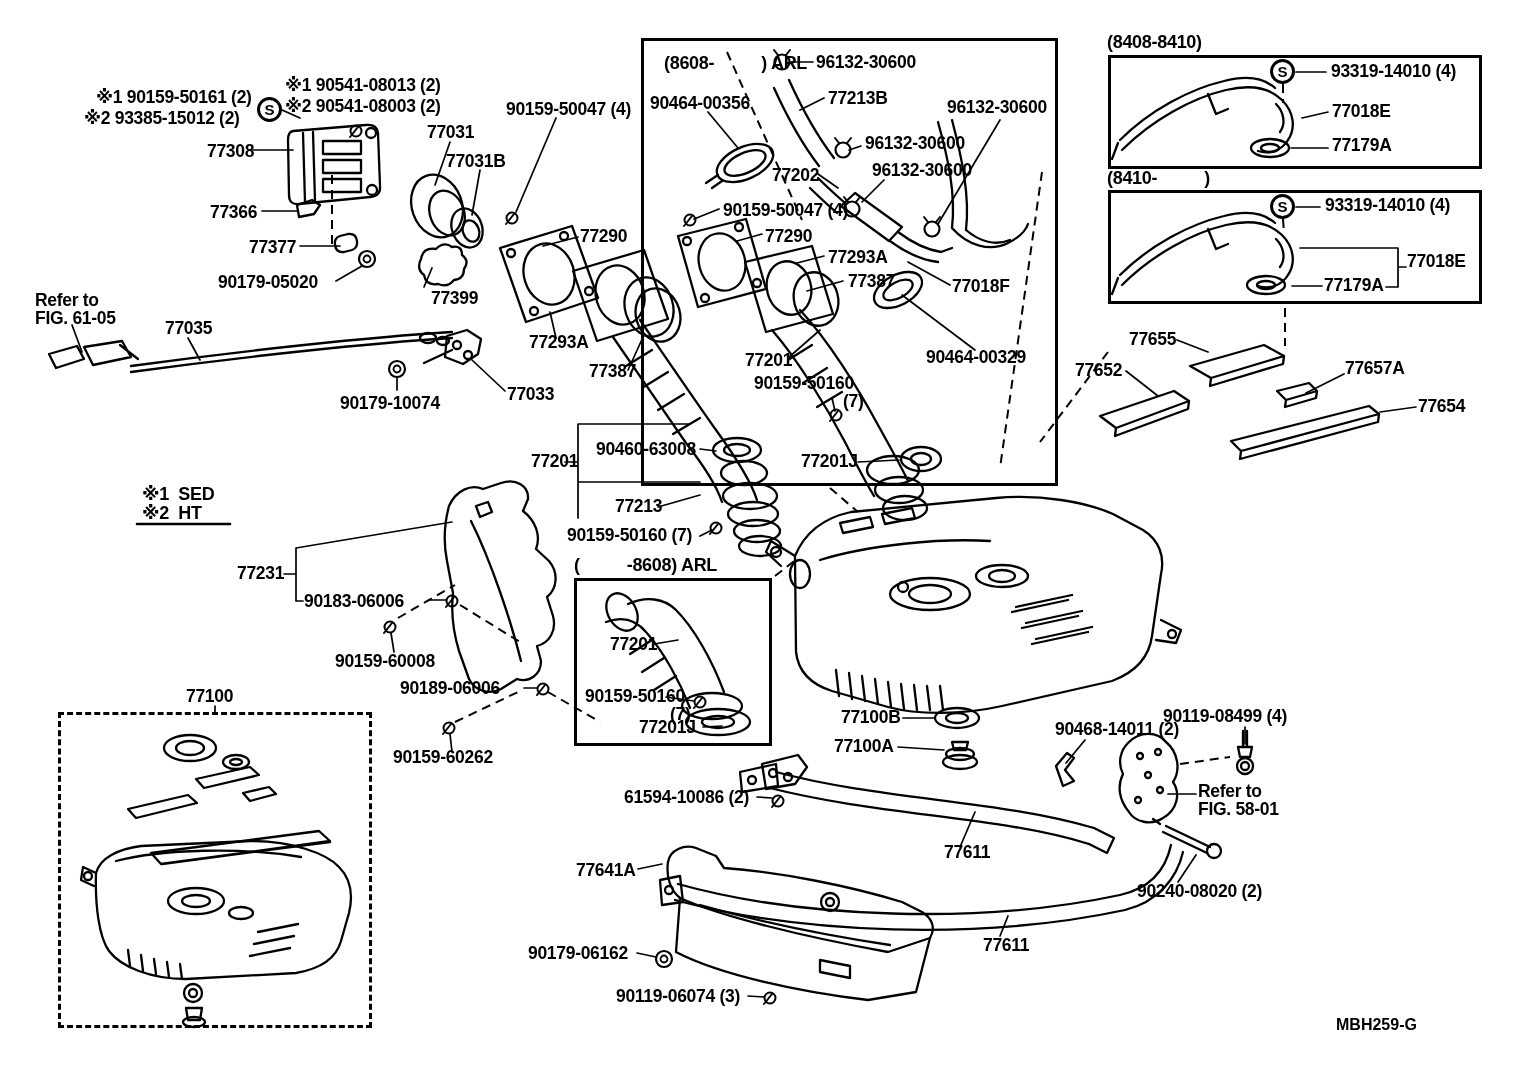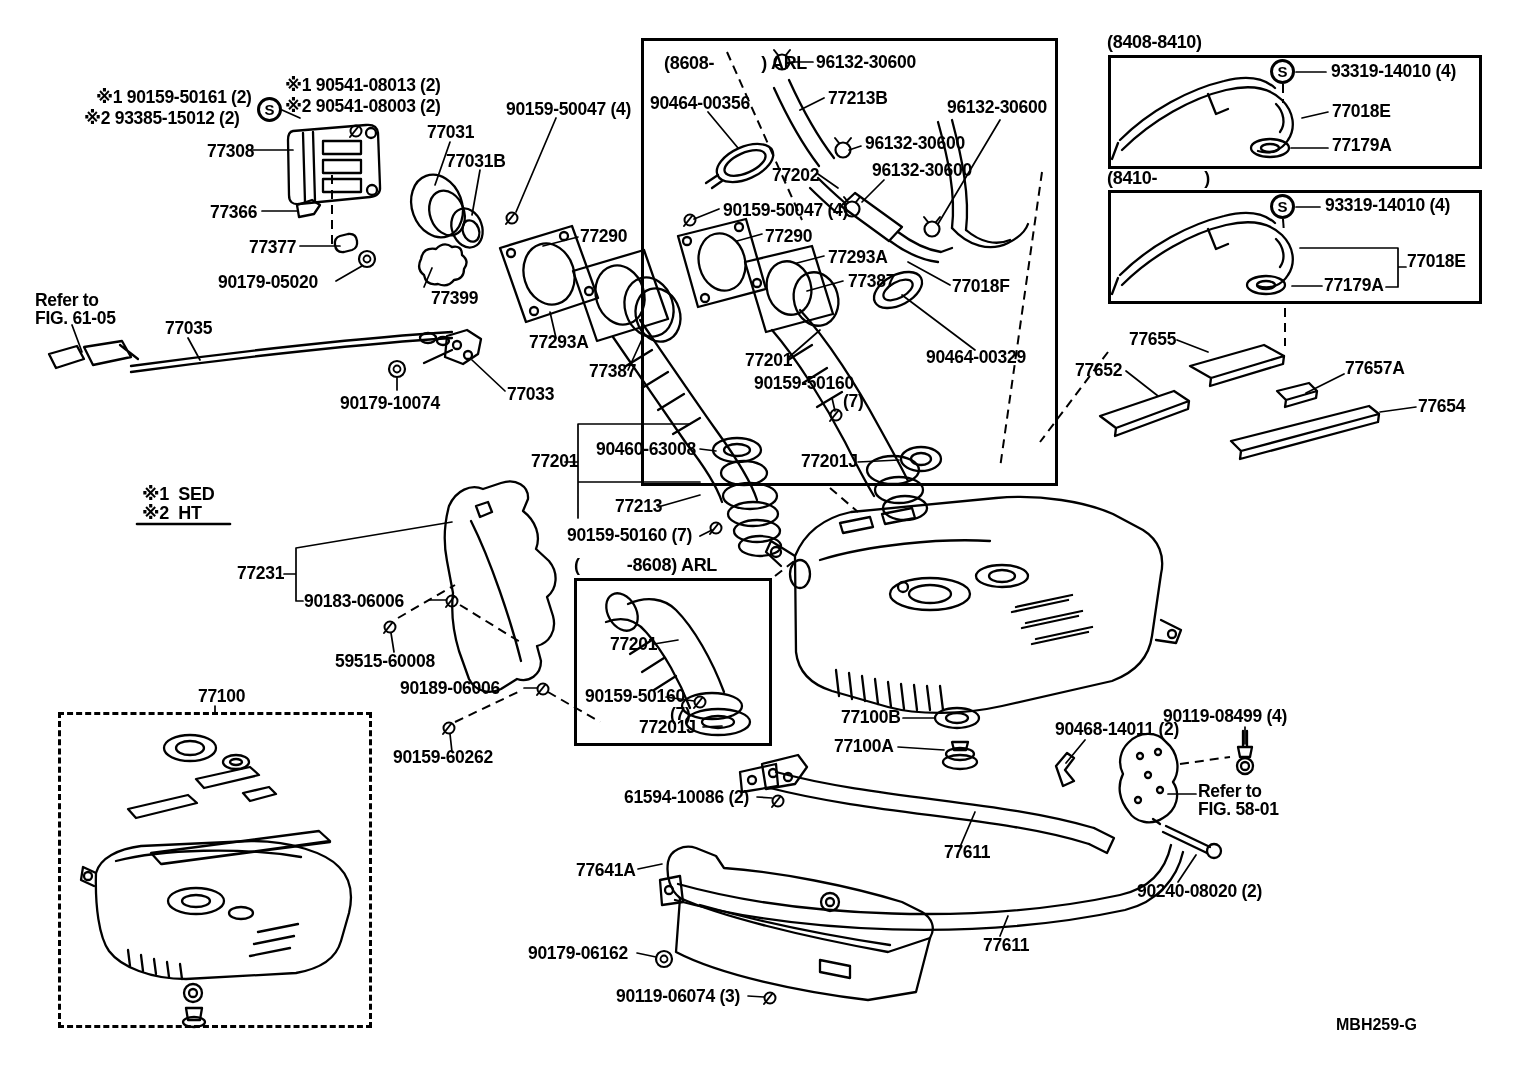--- a/index.html
+++ b/index.html
@@ -353,24 +353,24 @@
       <div class="lbl" style="left: 1407px; top: 252px;">77018E</div>
       <div class="lbl" style="left: 1324px; top: 276px;">77179A</div>
       <div class="lbl" style="left: 1129px; top: 330px;">77655</div>
       <div class="lbl" style="left: 1075px; top: 361px;">77652</div>
       <div class="lbl" style="left: 1345px; top: 359px;">77657A</div>
       <div class="lbl" style="left: 1418px; top: 397px;">77654</div>
       <div class="lbl legend-item" style="left: 142px; top: 485px;">※1  SED</div>
       <div class="lbl legend-item" style="left: 142px; top: 504px;">※2  HT</div>
       <div class="lbl" style="left: 237px; top: 564px; text-align: center;">77231</div>
       <div class="lbl" style="left: 304px; top: 592px;">90183-06006</div>
-      <div class="lbl" style="left: 335px; top: 652px;">59515-60008</div>
+      <div class="lbl" style="left: 335px; top: 652px;">90159-60008</div>
       <div class="lbl" style="left: 400px; top: 679px;">90189-06006</div>
       <div class="lbl" style="left: 393px; top: 748px;">90159-60262</div>
-      <div class="lbl" style="left: 198px; top: 687px;">77100</div>
+      <div class="lbl" style="left: 186px; top: 687px;">77100</div>
       <div class="lbl" style="left: 610px; top: 635px;">77201</div>
       <div class="lbl" style="left: 585px; top: 687px;">90159-50160</div>
       <div class="lbl" style="left: 670px; top: 705px;">(7)</div>
       <div class="lbl" style="left: 639px; top: 718px;">77201J</div>
       <div class="lbl" style="left: 841px; top: 708px;">77100B</div>
       <div class="lbl" style="left: 834px; top: 737px;">77100A</div>
       <div class="lbl" style="left: 624px; top: 788px;">61594-10086 (2)</div>
       <div class="lbl" style="left: 576px; top: 861px;">77641A</div>
       <div class="lbl" style="left: 528px; top: 944px;">90179-06162</div>
       <div class="lbl" style="left: 616px; top: 987px;">90119-06074 (3)</div>

